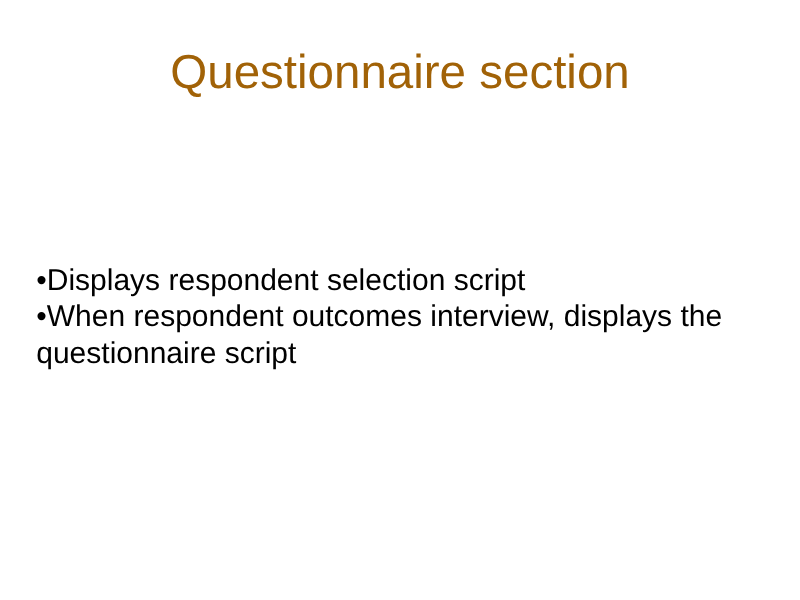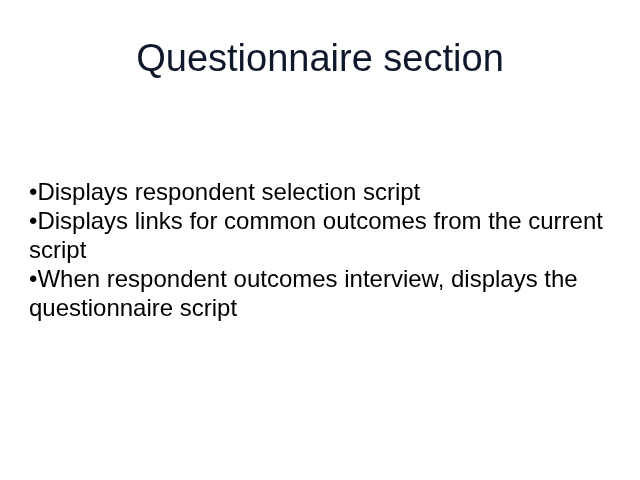--- a/index.html
+++ b/index.html
@@ -24,29 +24,29 @@
   .slide-title {
     position: absolute;
     left: 0;
     top: 36px;
     width: 640px;
     text-align: center;
     font-size: 38px;
     line-height: 44px;
     font-weight: normal;
     letter-spacing: 0px;
-    color: #0f172a;
+    color: #a16207;
     white-space: nowrap;
   }
 
   
   .body-box {
     position: absolute;
     left: 29px;
-    top: 177px;
+    top: 210px;
     width: 584px;
   }
 
   .bullet-item {
     font-size: 24px;
     line-height: 29px;
     color: #000000;
     text-align: left;
     text-indent: 0;
     margin: 0;
@@ -67,19 +67,18 @@
 <body>
 
 <div class="slide">
 
   <div class="slide-title">Questionnaire section</div>
 
   <div class="body-box">
 
     <p class="bullet-item"><span class="bullet-mark">•</span><span class="bullet-text">Displays respondent selection script</span></p>
 
-    <p class="bullet-item"><span class="bullet-mark">•</span><span class="bullet-text">Displays links for common outcomes from the current script</span></p>
 
     <p class="bullet-item"><span class="bullet-mark">•</span><span class="bullet-text">When respondent outcomes interview, displays the questionnaire script</span></p>
 
   </div>
 
 </div>
 
 </body></html>

